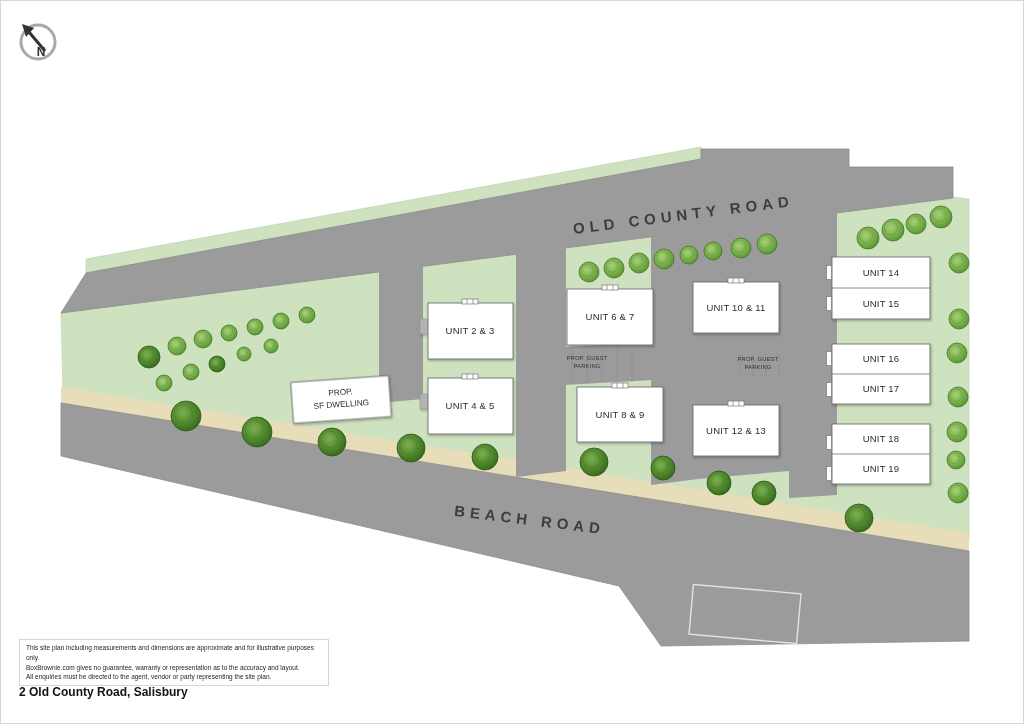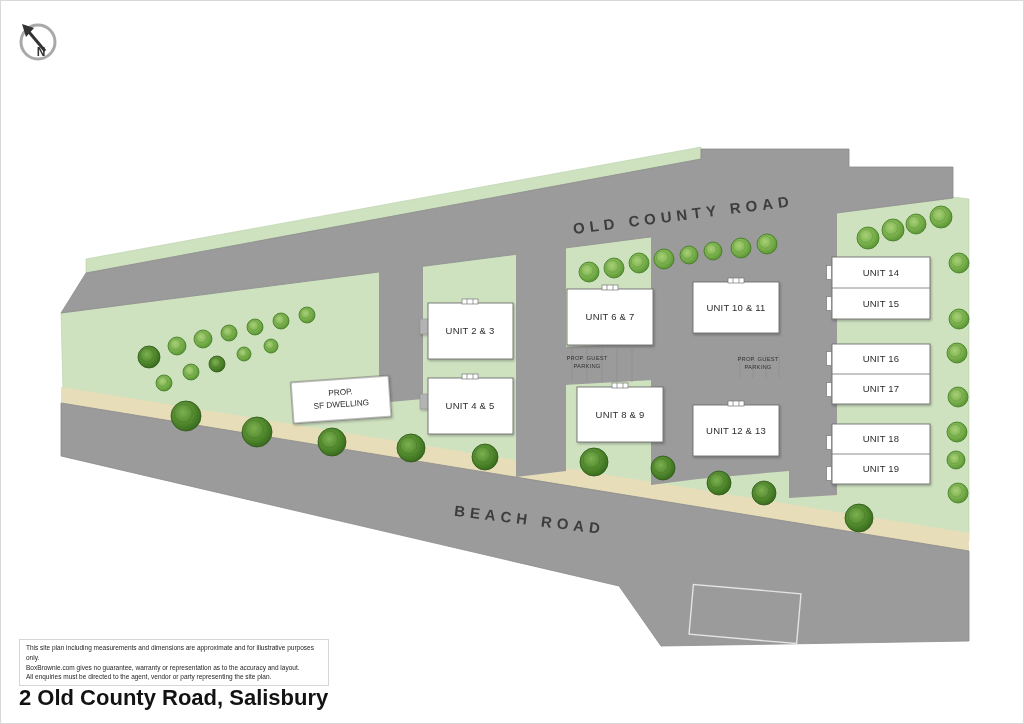--- a/index.html
+++ b/index.html
@@ -25,21 +25,21 @@
   .unit-label{font-size:9.5px;fill:#2d2d2d;text-anchor:middle;font-weight:500;letter-spacing:.2px;}
   .sf-label{font-size:8.2px;fill:#2d2d2d;text-anchor:middle;font-weight:500;}
   .road-label{font-size:15px;fill:#3d3d3d;font-weight:600;letter-spacing:5px;text-anchor:middle;}
   .small-label{font-size:5.8px;fill:#333;text-anchor:middle;letter-spacing:.2px;}
   .pad-outline{fill:none;stroke:#e3e3e3;stroke-width:1.4;}
   .disclaimer{
     position:absolute;left:18px;top:638px;width:296px;background:#fff;
     border:1px solid #d6d6d6;padding:3px 6px;font-size:6.5px;line-height:1.5;color:#1d1d1d;
   }
   .page-title{
-    position:absolute;left:18px;top:684px;font-size:22px;font-weight:700;color:#121212;
+    position:absolute;left:18px;top:684px;font-size:12px;font-weight:700;color:#121212;
   }
 </style>
 </head>
 <body>
 
 <div class="canvas">
 
 <svg viewBox="0 0 1024 724" width="1024" height="724">
   <defs>
     <radialGradient id="tg1" cx="40%" cy="38%" r="65%">

